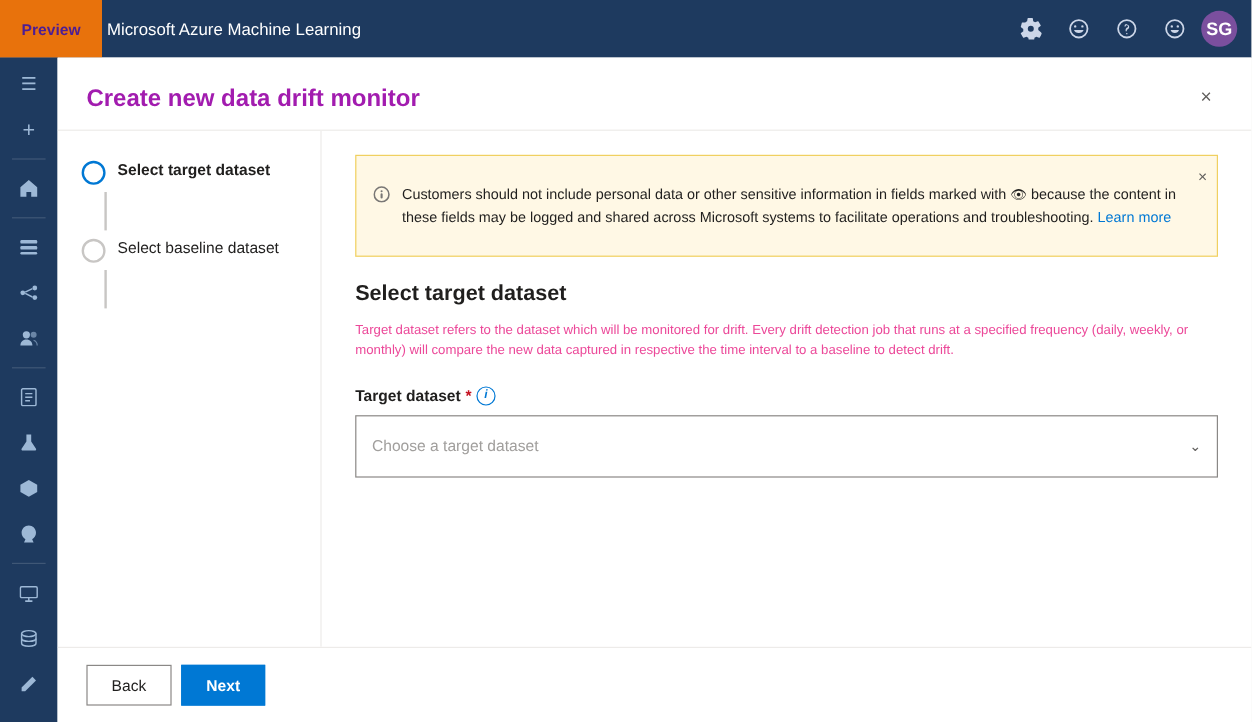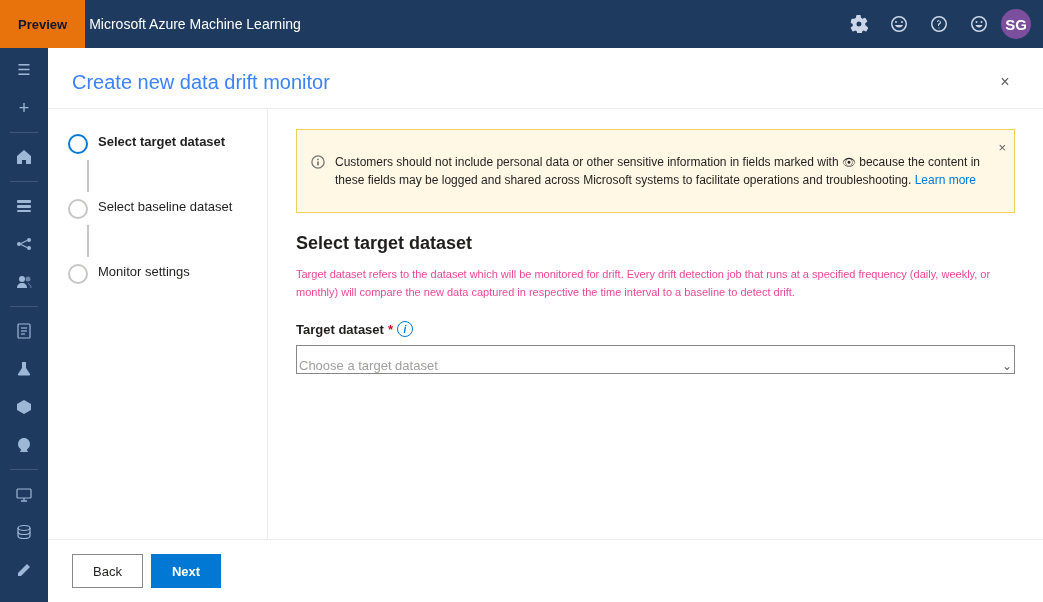--- a/index.html
+++ b/index.html
@@ -4,21 +4,21 @@
   <style>
     * { box-sizing: border-box; margin: 0; padding: 0; }
     body { font-family: 'Segoe UI', Arial, sans-serif; font-size: 13px; background: #f3f2f1; width: 1043px; height: 602px; overflow: hidden; }
 
     
     .topbar {
       display: flex; align-items: center; height: 48px;
       background: #1e3a5f; color: white;
     }
     .topbar-preview {
-      background: #e8720c; color: #0f172a; font-size: 13px; font-weight: 600;
+      background: #e8720c; color: #4c1d95; font-size: 13px; font-weight: 600;
       padding: 0 18px; height: 100%; display: flex; align-items: center;
     }
     .topbar-title {
       flex: 1; padding-left: 4px; font-size: 14px; color: #fff; font-weight: 400;
     }
     .topbar-icons {
       display: flex; align-items: center; gap: 4px; padding-right: 12px;
     }
     .topbar-icon-btn {
       width: 36px; height: 36px; display: flex; align-items: center; justify-content: center;
@@ -52,21 +52,21 @@
     
     .dialog {
       background: white; position: absolute; top: 0; left: 0; right: 0; bottom: 0;
       display: flex; flex-direction: column;
     }
     .dialog-header {
       display: flex; align-items: center; justify-content: space-between;
       padding: 20px 24px 12px 24px; border-bottom: 1px solid #edebe9;
     }
     .dialog-title {
-      font-size: 20px; font-weight: 400; color: #3b82f6;
+      font-size: 20px; font-weight: 700; color: #a21caf;
     }
     .dialog-close {
       width: 28px; height: 28px; display: flex; align-items: center; justify-content: center;
       cursor: pointer; color: #605e5c; font-size: 16px; border-radius: 2px;
     }
 
     .dialog-body {
       display: flex; flex: 1; overflow: hidden;
     }
 
@@ -123,23 +123,23 @@
       font-size: 13px; font-weight: 600; color: #201f1e; margin-bottom: 8px;
       display: flex; align-items: center; gap: 4px;
     }
     .required { color: #c50f1f; }
     .info-icon {
       width: 16px; height: 16px; border-radius: 50%; border: 1.5px solid #0078d4;
       display: inline-flex; align-items: center; justify-content: center;
       font-size: 10px; color: #0078d4; font-style: italic; font-weight: 700; cursor: default;
     }
     .dropdown {
-      width: 100%; height: 29px; border: 1px solid #8a8886; background: white;
-      display: flex; align-items: flex-end; justify-content: space-between;
-      padding: 0 2px; cursor: pointer; color: #a19f9d; font-size: 13px;
+      width: 100%; height: 52px; border: 1px solid #8a8886; background: white;
+      display: flex; align-items: center; justify-content: space-between;
+      padding: 0 13px; cursor: pointer; color: #a19f9d; font-size: 13px;
     }
     .dropdown-chevron { color: #605e5c; font-size: 12px; }
 
     
     .dialog-footer {
       padding: 14px 24px; border-top: 1px solid #edebe9;
       display: flex; align-items: center; gap: 8px;
     }
     .btn {
       height: 34px; padding: 0 20px; border: 1px solid #8a8886; background: white;
@@ -281,24 +281,20 @@
           <div class="step-item">
             <div class="step-circle active"></div>
             <span class="step-label active">Select target dataset</span>
           </div>
           <div class="step-connector"></div>
           <div class="step-item">
             <div class="step-circle"></div>
             <span class="step-label">Select baseline dataset</span>
           </div>
           <div class="step-connector"></div>
-          <div class="step-item">
-            <div class="step-circle"></div>
-            <span class="step-label">Monitor settings</span>
-          </div>
         </div>
 
         <div class="main-panel">
           <div class="panel-inner">
 
             <div class="info-banner">
               <span class="info-banner-icon">
                 <svg width="14" height="14" viewBox="0 0 16 16" fill="#797775">
                   <circle cx="8" cy="8" r="7" fill="none" stroke="#797775" stroke-width="1.5"></circle>
                   <circle cx="8" cy="5" r="1" fill="#797775"></circle>

